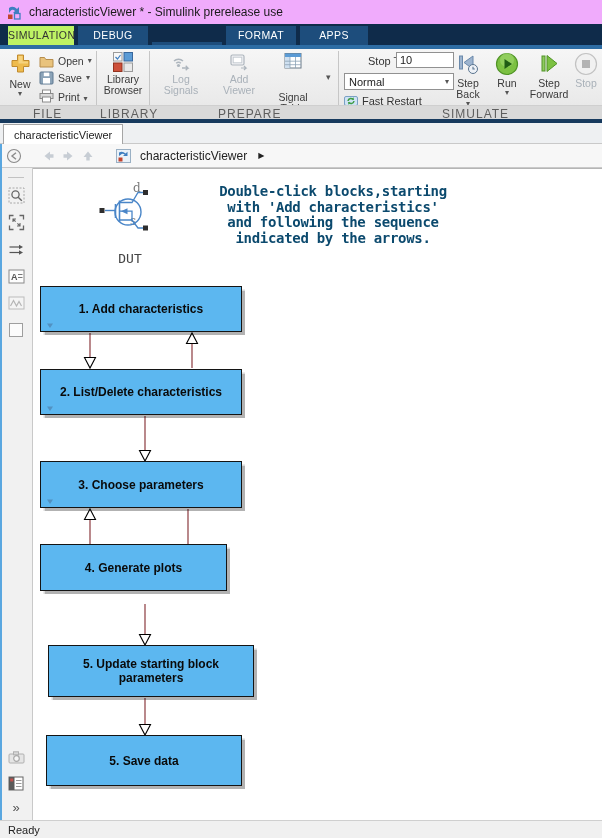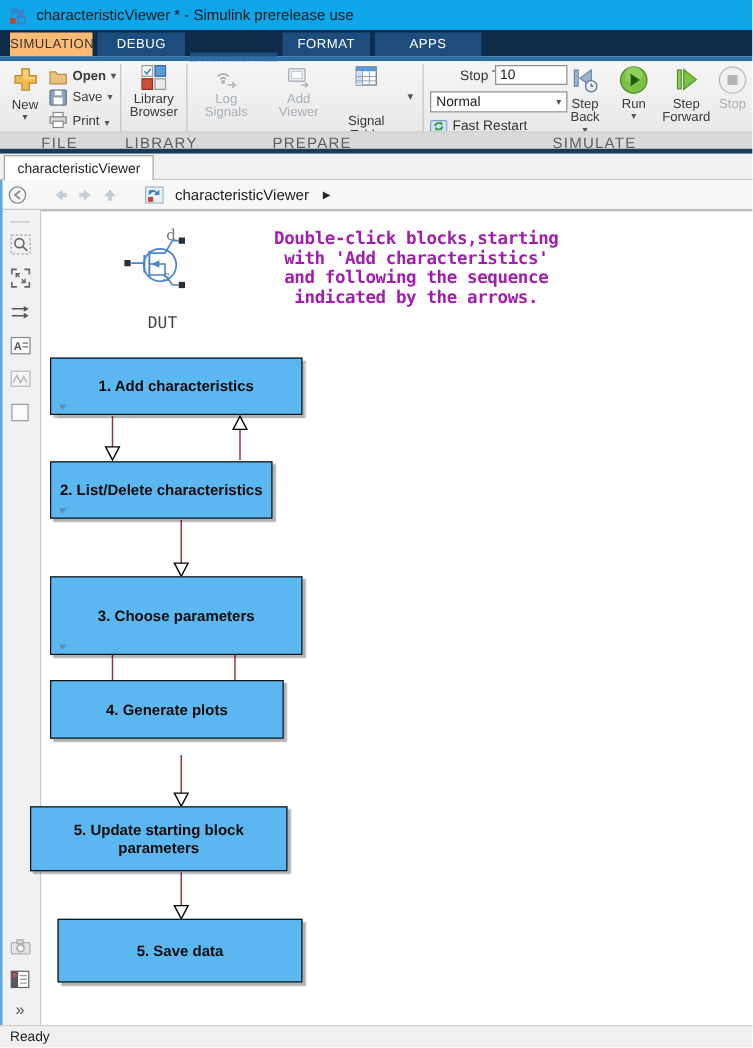--- a/index.html
+++ b/index.html
@@ -1,27 +1,27 @@
 <!DOCTYPE html>
 <html><head>
 <meta charset="utf-8">
 <style>
   * { margin:0; padding:0; box-sizing:border-box; }
   html,body { width:602px; height:838px; font-family:"Liberation Sans",sans-serif; background:#fff; overflow:hidden; }
   #window { position:relative; width:602px; height:838px; background:#fff; }
   .abs { position:absolute; }
 
   
-  #titlebar { left:0; top:0; width:602px; height:24px; background:#0ea5e9; display:flex; align-items:center; padding-left:6px; gap:7px; }
+  #titlebar { left:0; top:0; width:602px; height:24px; background:#f0abfc; display:flex; align-items:center; padding-left:6px; gap:7px; }
   #titlebar .ttl { font-size:12px; color:#1a1a1a; }
 
   
   #tabrow { left:0; top:24px; width:602px; height:21px; background:#0f2b4a; }
   .rtab { position:absolute; top:2px; height:19px; line-height:19px; text-align:center; font-size:10.5px; letter-spacing:.4px; color:#fff; background:#1d4d7c; cursor:default; }
-  .rtab.active { background:#fdba74; color:#333; }
+  .rtab.active { background:#bef264; color:#333; }
   #blueline { left:0; top:45px; width:602px; height:4px; background:#2e6da4; }
 
   
   #ribbon { left:0; top:49px; width:602px; height:56px; background:linear-gradient(#f6f6f6,#e9e9e9); }
   #sectionstrip { left:0; top:105px; width:602px; height:14px; background:#d9d9d9; border-top:1px solid #cfcfcf; }
   .seclabel { position:absolute; top:1px; font-size:12px; color:#5e5e5e; letter-spacing:1px; }
   #navysep { left:0; top:119px; width:602px; height:4px; background:#173a5e; }
   .vsep { position:absolute; top:51px; height:68px; width:1px; background:#c6c6c6; }
 
   .ribbtn { position:absolute; display:flex; flex-direction:column; align-items:center; font-size:10.5px; color:#3a3a3a; text-align:center; }
@@ -46,35 +46,35 @@
   #sidebar { left:0; top:168px; width:33px; height:652px; background:#f1f1f1; border-right:1px solid #c9c9c9; }
   #sidebar .toolstack { position:absolute; left:0; top:6px; width:32px; display:flex; flex-direction:column; align-items:center; }
   #sidebar .sep { width:16px; height:1px; background:#c2c2c2; margin:3px 0 8px 0; }
   .sicon { width:18px; height:18px; display:flex; align-items:center; justify-content:center; margin-bottom:9px; }
   .sicon-bottom { position:absolute; left:7px; width:18px; height:18px; display:flex; align-items:center; justify-content:center; }
   #expand-btn { font-size:13px; color:#555; }
   #leftedge { left:0; top:144px; width:2px; height:676px; background:#5aa7e0; }
   #canvas { left:33px; top:168px; width:569px; height:652px; background:#ffffff; border-top:1px solid #b5b5b5; }
 
   
-  #annotation { left:203px; top:184px; width:260px; text-align:center; font-family:"DejaVu Sans Mono","Liberation Mono",monospace; font-weight:bold; font-size:14px; line-height:15.5px; letter-spacing:-0.3px; color:#a21caf; }
+  #annotation { left:203px; top:184px; width:260px; text-align:center; font-family:"DejaVu Sans Mono","Liberation Mono",monospace; font-weight:bold; font-size:14px; line-height:15.5px; letter-spacing:-0.3px; color:#0c4a6e; }
   #dut-label { left:110px; top:251px; width:40px; text-align:center; font-family:"DejaVu Sans Mono","Liberation Mono",monospace; font-size:13px; color:#444; }
   .term { position:absolute; font-family:"DejaVu Serif",serif; font-size:12px; color:#7a7a7a; }
   #term-d { left:133px; top:181px; }
   #term-s { left:130px; top:214px; }
 
   .blk { position:absolute; background:#5cb7f0; border:1px solid #141414; box-shadow:2.5px 2.5px 1px rgba(0,0,0,.30); display:flex; align-items:center; justify-content:center; font-weight:bold; font-size:12px; color:#0a0a0a; text-align:center; z-index:4; }
   .blk .blklbl { width:150px; line-height:14px; }
   .blk .wide { width:190px; }
   .badge { position:absolute; left:3px; bottom:2px; }
   #blk1 { left:40px; top:286px; width:202px; height:46px; }
-  #blk2 { left:40px; top:369px; width:178px; height:46px; }
-  #blk3 { left:40px; top:461px; width:202px; height:63px; }
+  #blk2 { left:40px; top:369px; width:202px; height:46px; }
+  #blk3 { left:40px; top:461px; width:202px; height:47px; }
   #blk4 { left:40px; top:544px; width:187px; height:47px; }
-  #blk5 { left:24px; top:645px; width:206px; height:52px; }
+  #blk5 { left:48px; top:645px; width:206px; height:52px; }
   #blk6 { left:46px; top:735px; width:196px; height:51px; }
   #wires { left:0; top:0; width:602px; height:838px; pointer-events:none; z-index:3; }
 
   
   #statusbar { left:0; top:820px; width:602px; height:18px; background:#f0f0f0; border-top:1px solid #cfcfcf; display:flex; align-items:center; padding-left:8px; font-size:11px; color:#222; }
 </style>
 </head>
 <body>
 
 <div id="window">
@@ -86,35 +86,35 @@
       <rect x="2" y="10.5" width="4.5" height="4.5" fill="#c2452e"></rect>
     </svg>
     <span class="ttl">characteristicViewer * - Simulink prerelease use</span>
   </div>
 
   <div id="tabrow" class="abs">
     <span class="rtab active" style="left:8px;  width:66px;">SIMULATION</span>
     <span class="rtab" style="left:78px; width:70px;">DEBUG</span>
     <span class="rtab" style="left:152px;width:70px;margin-top:16px;">MODELING</span>
     <span class="rtab" style="left:226px;width:70px;">FORMAT</span>
-    <span class="rtab" style="left:300px;width:85px;">APPS</span>
+    <span class="rtab" style="left:300px;width:68px;">APPS</span>
   </div>
   <div id="blueline" class="abs"></div>
 
   <div id="ribbon" class="abs"></div>
 
   <div class="ribbtn abs" style="left:3px; top:51px; width:34px;">
     <svg width="26" height="26">
       <path d="M16.5 4 v5.5 H22 v6 h-5.5 V21 h-6 v-5.5 H5 v-6 h5.5 V4 z" fill="#eebb4d" stroke="#c08a2e" stroke-width="1"></path>
       <path d="M11.5 5 h4 v5.5 H21 v2 H11.5 z" fill="#f7d98c" opacity="0.8"></path>
     </svg>
     <span class="lbl">New</span>
     <span class="caret">▾</span>
   </div>
-  <div class="minirow abs" style="left:39px; top:53px;font-weight:bold;">
+  <div class="minirow abs" style="left:39px; top:53px;">
     <svg width="15" height="13">
       <path d="M1 12 V2.5 h4.5 l1.3 2 H14 V12 z" fill="#e9c37c" stroke="#b68d4c" stroke-width="1"></path>
     </svg>
     <span>Open</span>
     <span class="caret">▾</span>
   </div>
   <div class="minirow abs" style="left:39px; top:70px;">
     <svg width="15" height="14">
       <rect x="1" y="1" width="13" height="12" rx="1" fill="#8ba3b8" stroke="#5f7991"></rect>
       <rect x="4" y="7" width="7" height="5.5" fill="#fff"></rect>

